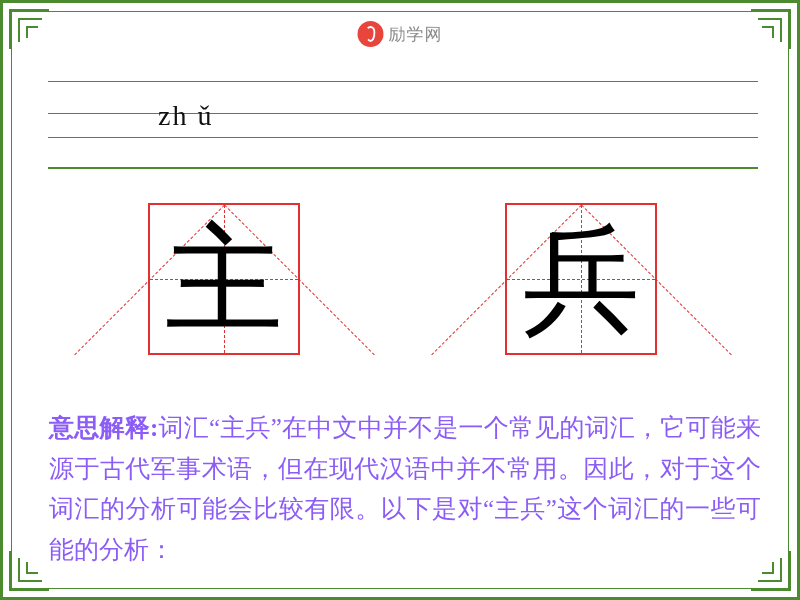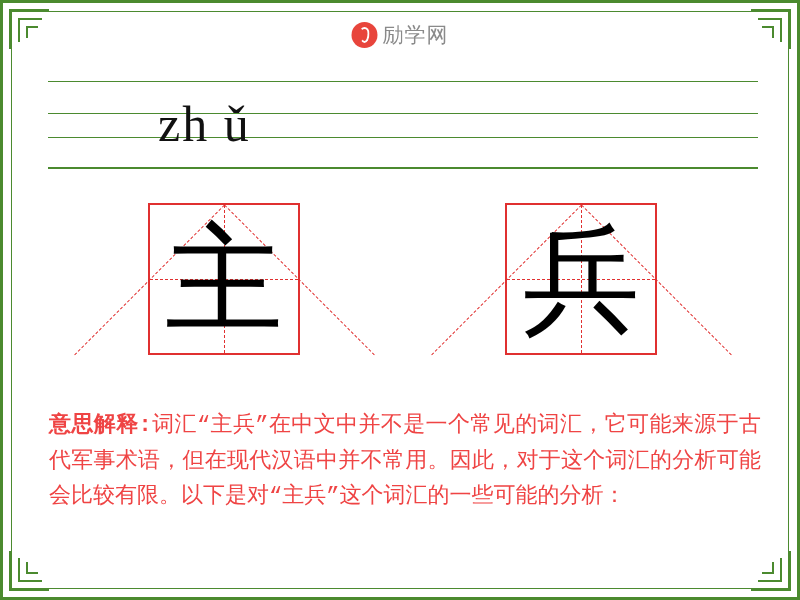--- a/index.html
+++ b/index.html
@@ -76,21 +76,21 @@
     top: 5px;
     width: 10px;
     height: 16px;
     border: 2px solid #ffffff;
     border-radius: 50% 50% 50% 50% / 40% 40% 60% 60%;
     border-left-color: transparent;
     box-sizing: border-box;
   }
   .logo-text {
     font-family: "Liberation Sans", sans-serif;
-    font-size: 21px;
+    font-size: 17px;
     color: #8a8a8a;
     letter-spacing: 1px;
   }
 
   
   .staff {
     position: absolute;
     left: 45px;
     top: 78px;
     width: 710px;
@@ -102,25 +102,25 @@
     width: 100%;
     height: 1px;
     background: #4b8a2f;
   }
   .staff .line.l0 { top: 0px; }
   .staff .line.l1 { top: 32px; }
   .staff .line.l2 { top: 56px; }
   .staff .line.l3 { top: 86px; height: 2px; }
   .pinyin {
     position: absolute;
-    top: 18px;
+    top: 10px;
     height: 50px;
     line-height: 50px;
     font-family: "Liberation Serif", serif;
-    font-size: 50px;
+    font-size: 28px;
     color: #111111;
     letter-spacing: 2px;
     white-space: nowrap;
   }
   .pinyin.p0 { left: 110px; }
   .pinyin.p1 { left: 455px; }
 
   
   .grids {
     position: absolute;
@@ -177,24 +177,24 @@
     line-height: 1;
     color: #000000;
   }
 
   
   .explain {
     position: absolute;
     left: 46px;
     top: 405px;
     width: 712px;
-    font-family: Liberation Mono, monospace;
-    font-size: 22px;
+    font-family: Liberation Serif, serif;
+    font-size: 25px;
     line-height: 1.62;
-    color: #ef4444;
+    color: #8b5cf6;
     text-align: justify;
   }
   .explain .label {
     font-weight: bold;
   }
 </style>
 </head>
 <body>
 
 <div class="page">

